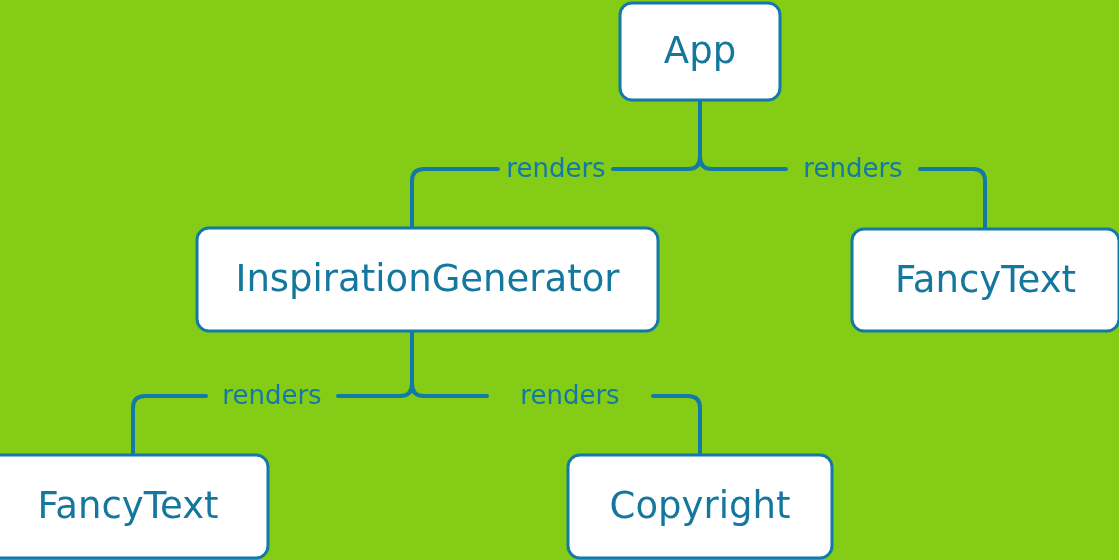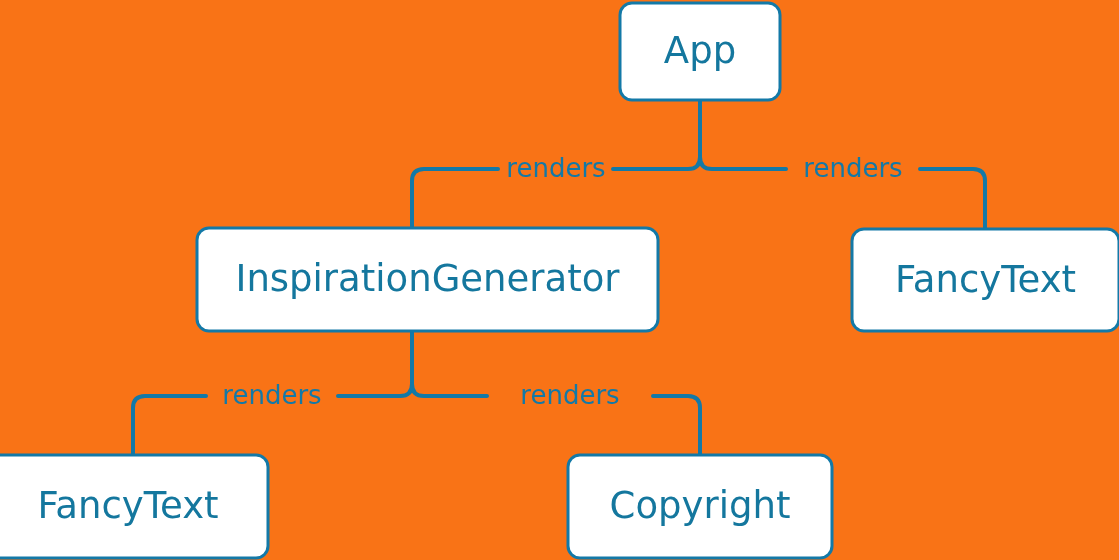--- a/index.html
+++ b/index.html
@@ -50,21 +50,21 @@
     font-family: "DejaVu Sans", sans-serif;
     font-size: 26px;
     font-weight: 500;
     text-anchor: middle;
     dominant-baseline: middle;
   }
 </style>
 </head>
 <body>
 
-<div id="diagram-root" style="background: #f97316;">
+<div id="diagram-root" style="background: #84cc16;">
   <svg id="diagram-svg" viewBox="0 0 1119 560" xmlns="http://www.w3.org/2000/svg">
     <g id="edges-layer">
         <path class="edge-path" d="M 700 100 L 700 157 Q 700 169 688 169 L 613 169 M 498 169 L 424 169 Q 412 169 412 181 L 412 228" stroke="#1379a7"></path>
         <path class="edge-path" d="M 700 157 Q 700 169 712 169 L 786 169 M 920 169 L 973 169 Q 985 169 985 181 L 985 229" stroke="#1379a7"></path>
         <path class="edge-path" d="M 412 331 L 412 384 Q 412 396 400 396 L 338 396 M 206 396 L 145 396 Q 133 396 133 408 L 133 455" stroke="#1379a7"></path>
         <path class="edge-path" d="M 412 384 Q 412 396 424 396 L 487 396 M 653 396 L 688 396 Q 700 396 700 408 L 700 455" stroke="#1379a7"></path>
       </g>
     <g id="nodes-layer">
         <g>
           <rect class="node-box" x="620" y="3" width="160" height="97" rx="12" ry="12" fill="#ffffff" stroke="#1379a7"></rect>

